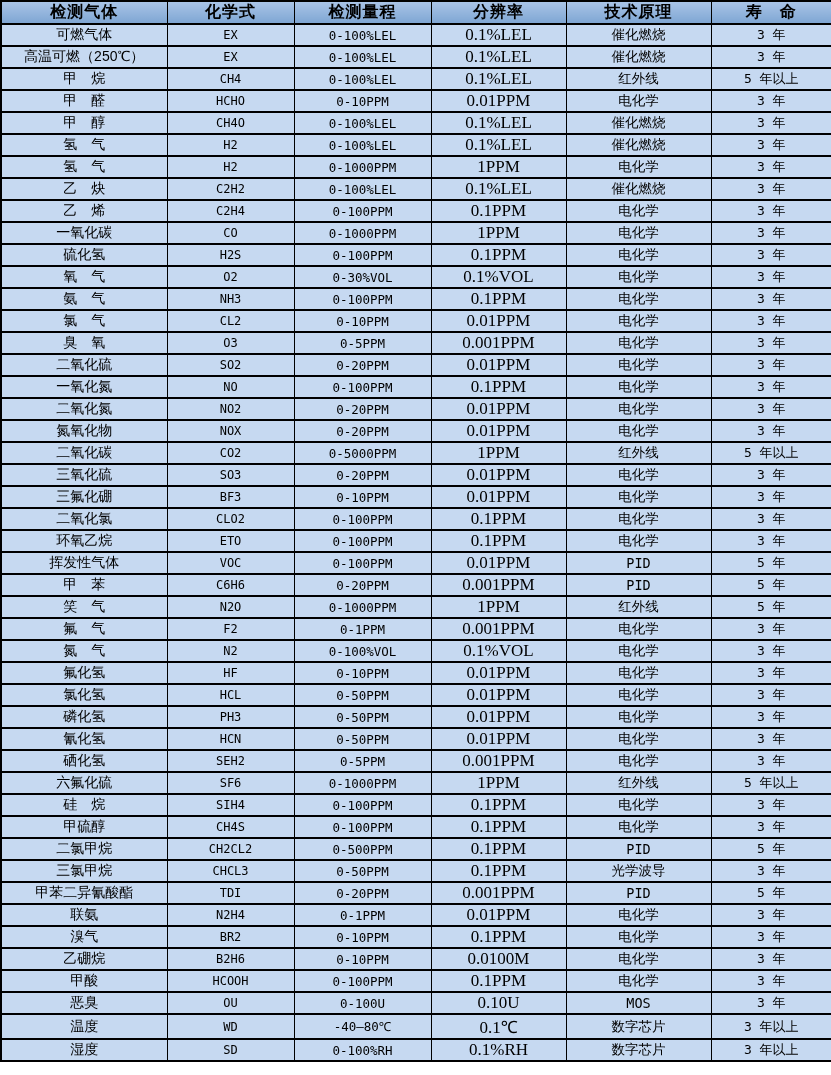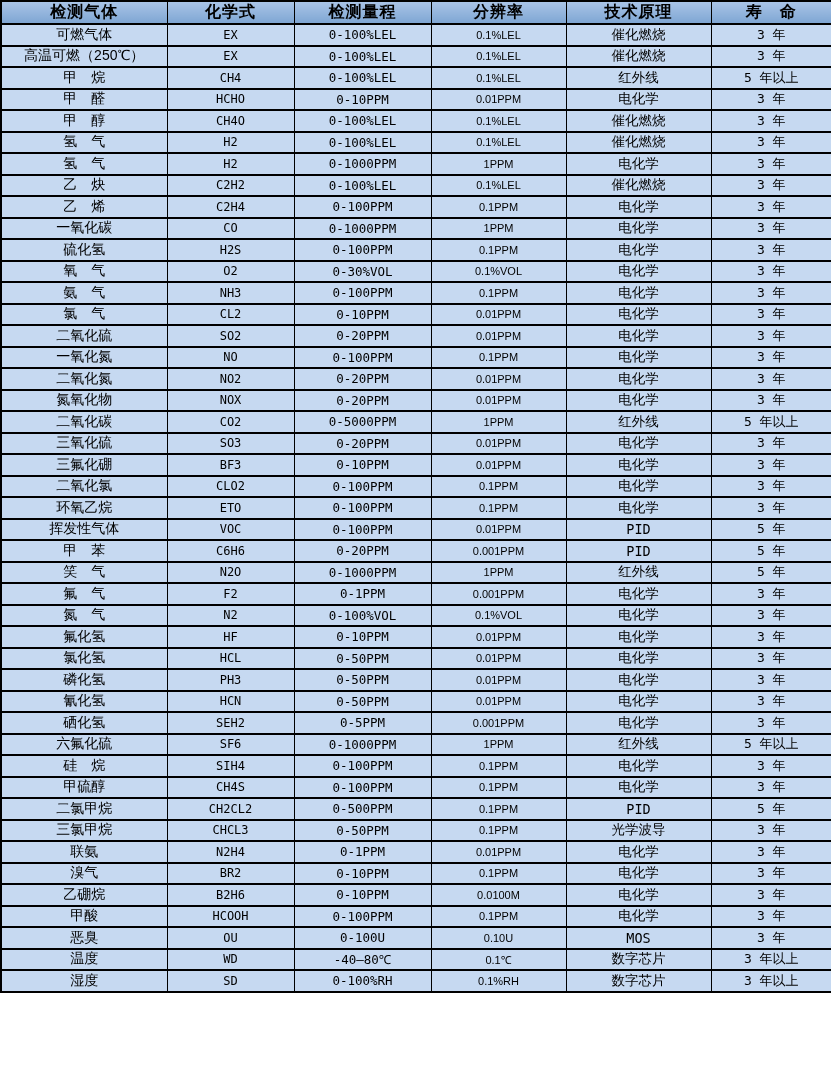--- a/index.html
+++ b/index.html
@@ -42,21 +42,21 @@
   col.c0 { width: 166px; }
   col.c1 { width: 127px; }
   col.c2 { width: 137px; }
   col.c3 { width: 135px; }
   col.c4 { width: 145px; }
   col.c5 { width: 121px; }
   
   td:nth-child(1) { font-size: 14px; font-family: "Liberation Sans", sans-serif; }
   td:nth-child(2) { font-size: 12px; font-family: "DejaVu Sans Mono", monospace; }
   td:nth-child(3) { font-size: 12.5px; font-family: "DejaVu Sans Mono", "Liberation Sans", monospace; }
-  td:nth-child(4) { font-size: 11px; font-family: Liberation Sans, sans-serif; }
+  td:nth-child(4) { font-size: 17px; font-family: Liberation Serif, serif; }
   td:nth-child(5) { font-size: 13.5px; font-family: "DejaVu Sans Mono", "Liberation Sans", sans-serif; margin-top: 8px; }
   td:nth-child(6) { font-size: 13px;  font-family: "DejaVu Sans Mono", "Liberation Sans", sans-serif; }
 </style>
 </head>
 <body>
 
 <table class="gas-table">
   <colgroup>
     <col class="c0">
       <col class="c1">
@@ -182,20 +182,28 @@
       </tr>
       <tr>
         <td>氯　气</td>
         <td>CL2</td>
         <td>0-10PPM</td>
         <td>0.01PPM</td>
         <td>电化学</td>
         <td>3 年</td>
       </tr>
       <tr>
+        <td>臭　氧</td>
+        <td>O3</td>
+        <td>0-5PPM</td>
+        <td>0.001PPM</td>
+        <td>电化学</td>
+        <td>3 年</td>
+      </tr>
+      <tr>
         <td>二氧化硫</td>
         <td>SO2</td>
         <td>0-20PPM</td>
         <td>0.01PPM</td>
         <td>电化学</td>
         <td>3 年</td>
       </tr>
       <tr>
         <td>一氧化氮</td>
         <td>NO</td>
@@ -374,20 +382,28 @@
       </tr>
       <tr>
         <td>三氯甲烷</td>
         <td>CHCL3</td>
         <td>0-50PPM</td>
         <td>0.1PPM</td>
         <td>光学波导</td>
         <td>3 年</td>
       </tr>
       <tr>
+        <td>甲苯二异氰酸酯</td>
+        <td>TDI</td>
+        <td>0-20PPM</td>
+        <td>0.001PPM</td>
+        <td>PID</td>
+        <td>5 年</td>
+      </tr>
+      <tr>
         <td>联氨</td>
         <td>N2H4</td>
         <td>0-1PPM</td>
         <td>0.01PPM</td>
         <td>电化学</td>
         <td>3 年</td>
       </tr>
       <tr>
         <td>溴气</td>
         <td>BR2</td>

